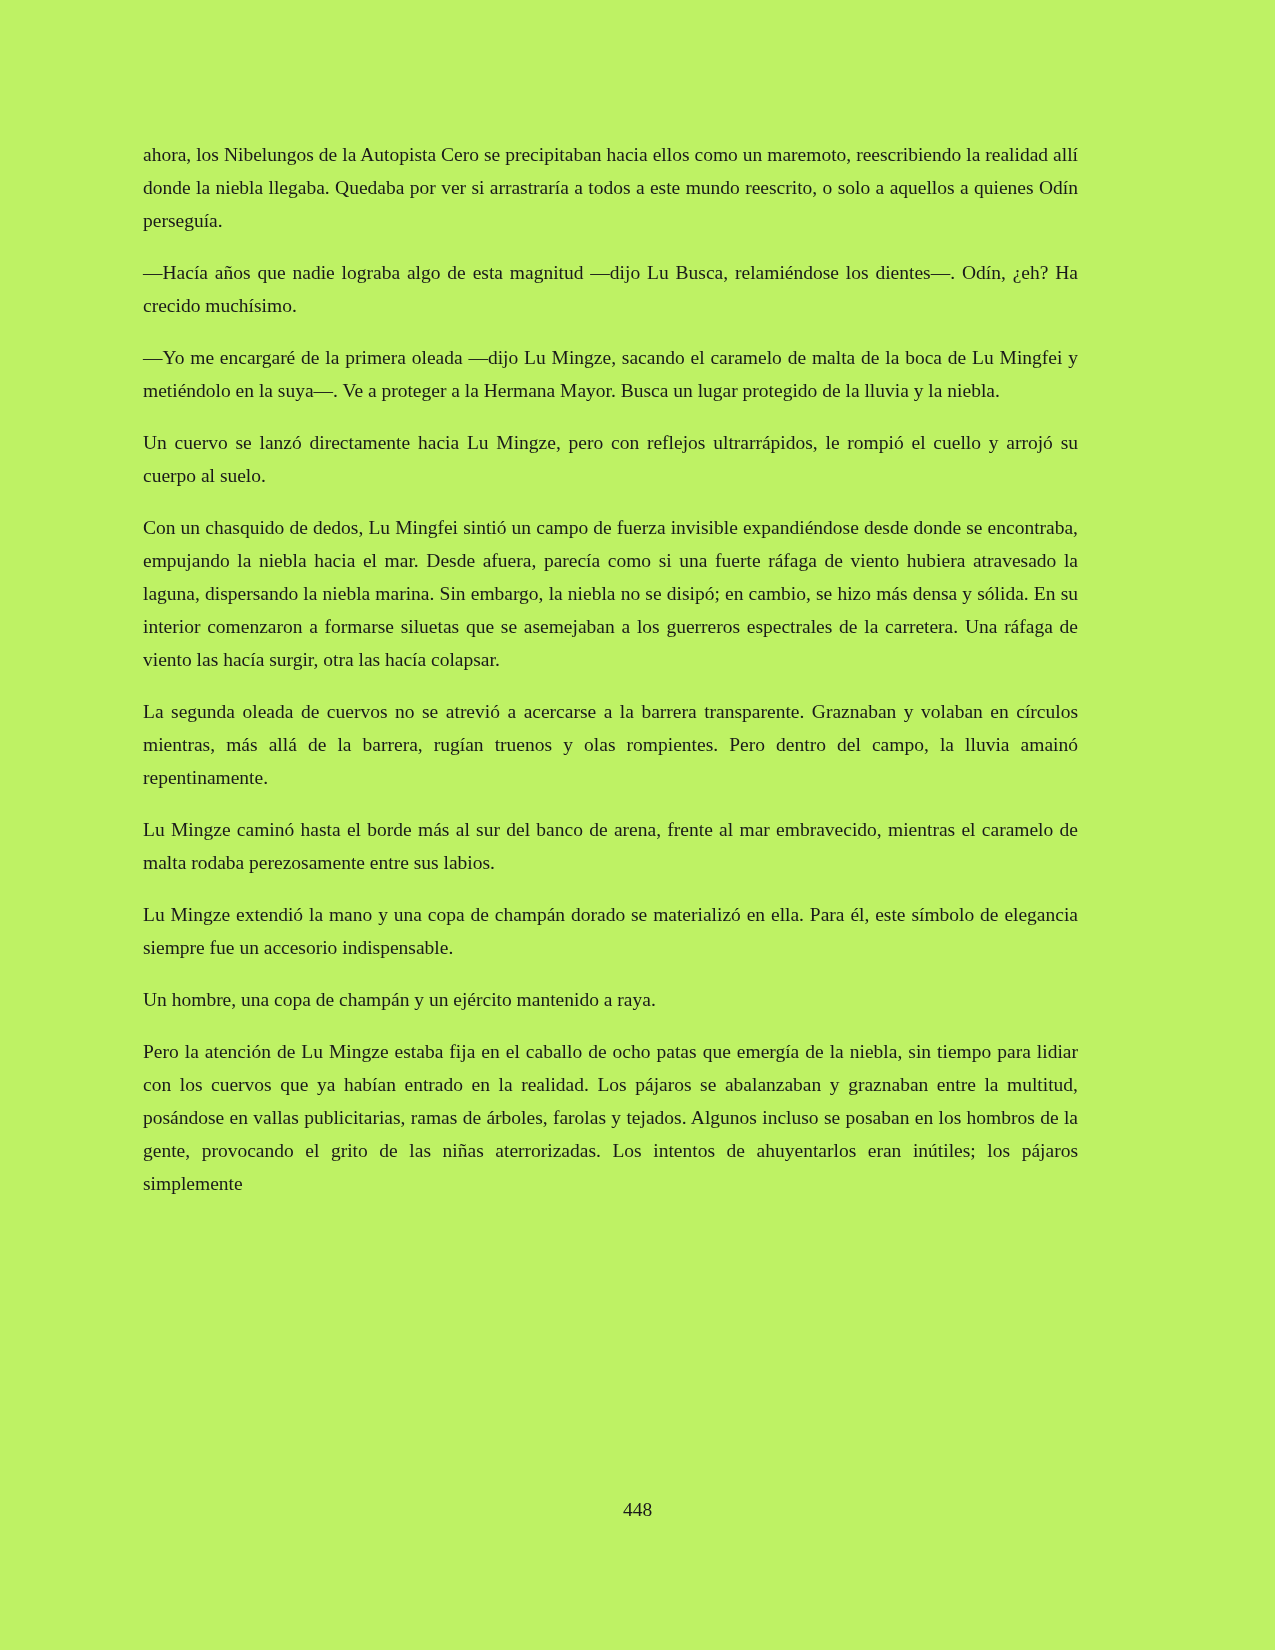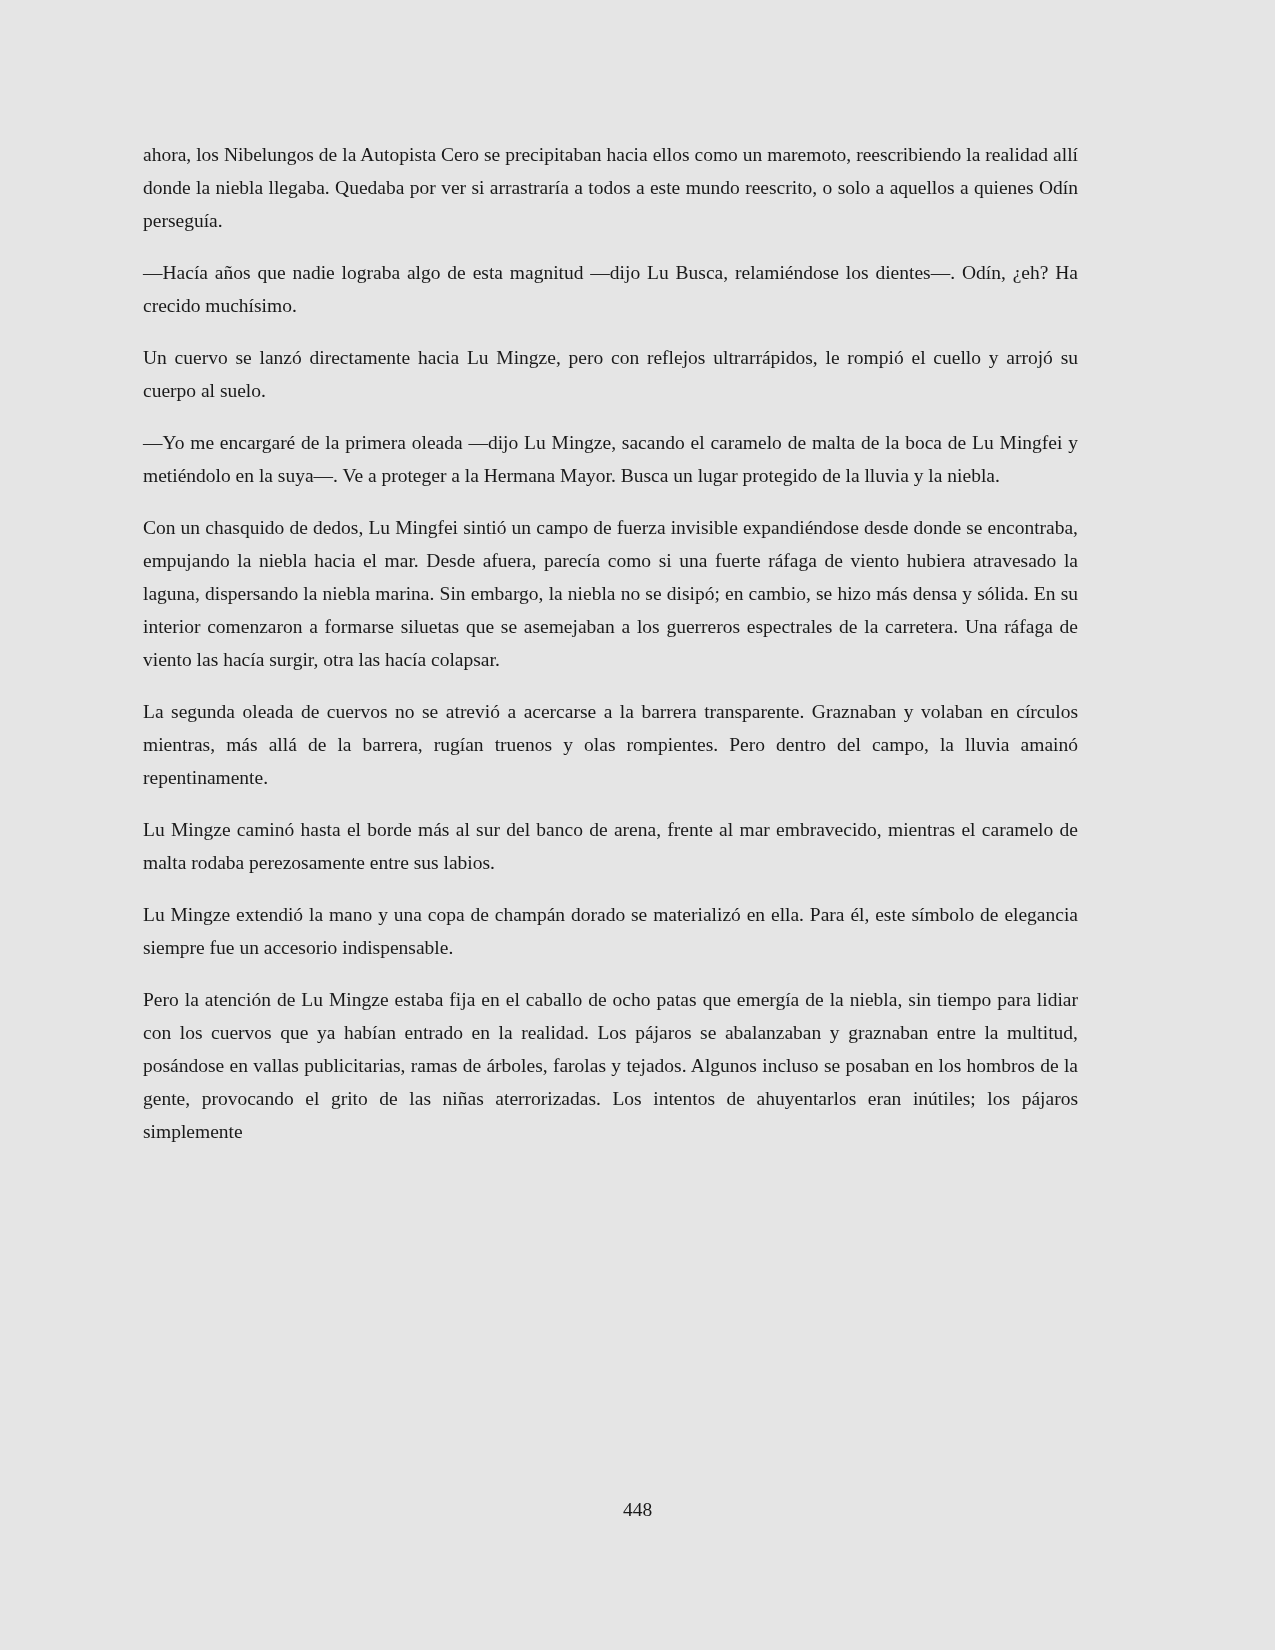--- a/index.html
+++ b/index.html
@@ -4,21 +4,21 @@
 <style>
   html, body {
     margin: 0;
     padding: 0;
     background: #ffffff;
   }
   .page {
     position: relative;
     width: 1275px;
     height: 1650px;
-    background: #e5e5e5;
+    background: #bef264;
     font-family: "Liberation Serif", "DejaVu Serif", serif;
     color: #1a1a1a;
     box-sizing: border-box;
     overflow: hidden;
   }
   .text-block {
     position: absolute;
     top: 138px;
     left: 143px;
     width: 935px;
@@ -42,22 +42,23 @@
     color: #1a1a1a;
   }
 </style>
 </head>
 <body>
 
 <div class="page">
   <div class="text-block">
     <p>ahora, los Nibelungos de la Autopista Cero se precipitaban hacia ellos como un maremoto, reescribiendo la realidad allí donde la niebla llegaba. Quedaba por ver si arrastraría a todos a este mundo reescrito, o solo a aquellos a quienes Odín perseguía.</p>
     <p>—Hacía años que nadie lograba algo de esta magnitud —dijo Lu Busca, relamiéndose los dientes—. Odín, ¿eh? Ha crecido muchísimo.</p>
+    <p>—Yo me encargaré de la primera oleada —dijo Lu Mingze, sacando el caramelo de malta de la boca de Lu Mingfei y metiéndolo en la suya—. Ve a proteger a la Hermana Mayor. Busca un lugar protegido de la lluvia y la niebla.</p>
     <p>Un cuervo se lanzó directamente hacia Lu Mingze, pero con reflejos ultrarrápidos, le rompió el cuello y arrojó su cuerpo al suelo.</p>
-    <p>—Yo me encargaré de la primera oleada —dijo Lu Mingze, sacando el caramelo de malta de la boca de Lu Mingfei y metiéndolo en la suya—. Ve a proteger a la Hermana Mayor. Busca un lugar protegido de la lluvia y la niebla.</p>
     <p>Con un chasquido de dedos, Lu Mingfei sintió un campo de fuerza invisible expandiéndose desde donde se encontraba, empujando la niebla hacia el mar. Desde afuera, parecía como si una fuerte ráfaga de viento hubiera atravesado la laguna, dispersando la niebla marina. Sin embargo, la niebla no se disipó; en cambio, se hizo más densa y sólida. En su interior comenzaron a formarse siluetas que se asemejaban a los guerreros espectrales de la carretera. Una ráfaga de viento las hacía surgir, otra las hacía colapsar.</p>
     <p>La segunda oleada de cuervos no se atrevió a acercarse a la barrera transparente. Graznaban y volaban en círculos mientras, más allá de la barrera, rugían truenos y olas rompientes. Pero dentro del campo, la lluvia amainó repentinamente.</p>
     <p>Lu Mingze caminó hasta el borde más al sur del banco de arena, frente al mar embravecido, mientras el caramelo de malta rodaba perezosamente entre sus labios.</p>
     <p>Lu Mingze extendió la mano y una copa de champán dorado se materializó en ella. Para él, este símbolo de elegancia siempre fue un accesorio indispensable.</p>
+    <p>Un hombre, una copa de champán y un ejército mantenido a raya.</p>
     <p>Pero la atención de Lu Mingze estaba fija en el caballo de ocho patas que emergía de la niebla, sin tiempo para lidiar con los cuervos que ya habían entrado en la realidad. Los pájaros se abalanzaban y graznaban entre la multitud, posándose en vallas publicitarias, ramas de árboles, farolas y tejados. Algunos incluso se posaban en los hombros de la gente, provocando el grito de las niñas aterrorizadas. Los intentos de ahuyentarlos eran inútiles; los pájaros simplemente</p>
   </div>
   <div class="page-number">448</div>
 </div>
 
 </body></html>

